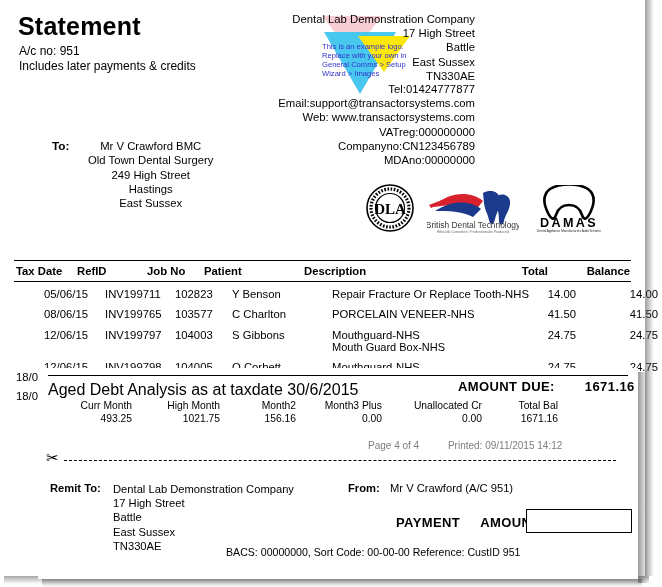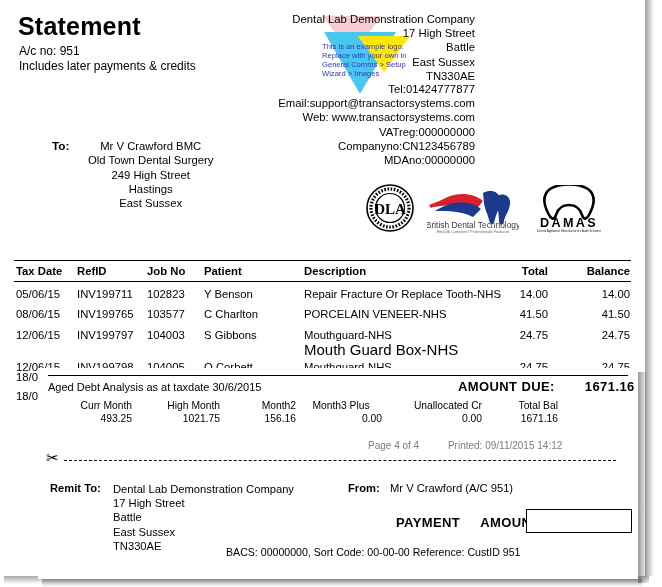--- a/index.html
+++ b/index.html
@@ -78,23 +78,23 @@
   .thead .th { top:4px; font-weight:bold; }
   .c-date { left:2px; }
   .c-ref  { left:63px; }
   .c-job  { left:133px; }
   .c-pat  { left:190px; }
   .c-desc { left:290px; }
   .c-tot  { left:470px; width:64px; text-align:right; }
   .c-bal  { left:548px; width:68px; text-align:right; }
 
   .tbody { position:relative; padding-top:6px; }
-  .trow { position:relative; }
+  .trow { position:relative;margin-left:28px; }
   .trow .td { top:0; }
-  .desc2 { font-size:15px; white-space:nowrap; }
+  .desc2 { font-size:11px; white-space:nowrap; }
 
   
   .overlay {
     position:absolute; left:38px; top:368px;
     width:600px; height:211px;
     background:#ffffff;
     z-index:20;
   }
   .ov-shadow-r {
     position:absolute; left:638px; top:372px; width:10px; height:211px;
@@ -103,21 +103,21 @@
   }
   .ov-shadow-b {
     position:absolute; left:42px; top:579px; width:600px; height:8px;
     background: linear-gradient(to bottom, rgba(70,70,70,.5), rgba(255,255,255,0));
     z-index:19;
   }
   .ov-rule {
     position:absolute; left:10px; top:7px; width:580px;
     border-top:1.6px solid #000;
   }
-  .aged-title { position:absolute; left:10px; top:13px; font-size:11px; }
+  .aged-title { position:absolute; left:10px; top:13px; font-size:16px; }
   .amount-due {
     position:absolute; left:420px; top:11px;
     font-size:13px; font-weight:bold; letter-spacing:.4px; white-space:nowrap;
   }
   .amount-due .due-val { margin-left:26px; }
 
   .aged-grid { position:absolute; left:10px; top:32px; width:450px; font-size:10.3px; }
   .aged-grid .cell { position:absolute; text-align:right; white-space:nowrap; }
   .aged-grid .hdr { top:0; }
   .aged-grid .val { top:13px; }
@@ -316,21 +316,21 @@
 
     <div class="amount-due">
       <span>AMOUNT   DUE:</span>
       <span class="due-val">1671.16</span>
     </div>
 
     <div class="aged-grid">
       <div class="cell hdr" style="left:0;   width:84px;">Curr Month</div>
       <div class="cell hdr" style="left:88px; width:84px;">High Month</div>
       <div class="cell hdr" style="left:176px;width:72px;">Month2</div>
-      <div class="cell hdr" style="left:252px;width:82px;text-align:center;">Month3 Plus</div>
+      <div class="cell hdr" style="left:252px;width:82px;">Month3 Plus</div>
       <div class="cell hdr" style="left:338px;width:96px;">Unallocated Cr</div>
       <div class="cell hdr" style="left:438px;width:72px;">Total Bal</div>
 
       <div class="cell val" style="left:0;   width:84px;">493.25</div>
       <div class="cell val" style="left:88px; width:84px;">1021.75</div>
       <div class="cell val" style="left:176px;width:72px;">156.16</div>
       <div class="cell val" style="left:252px;width:82px;">0.00</div>
       <div class="cell val" style="left:338px;width:96px;">0.00</div>
       <div class="cell val" style="left:438px;width:72px;">1671.16</div>
     </div>

